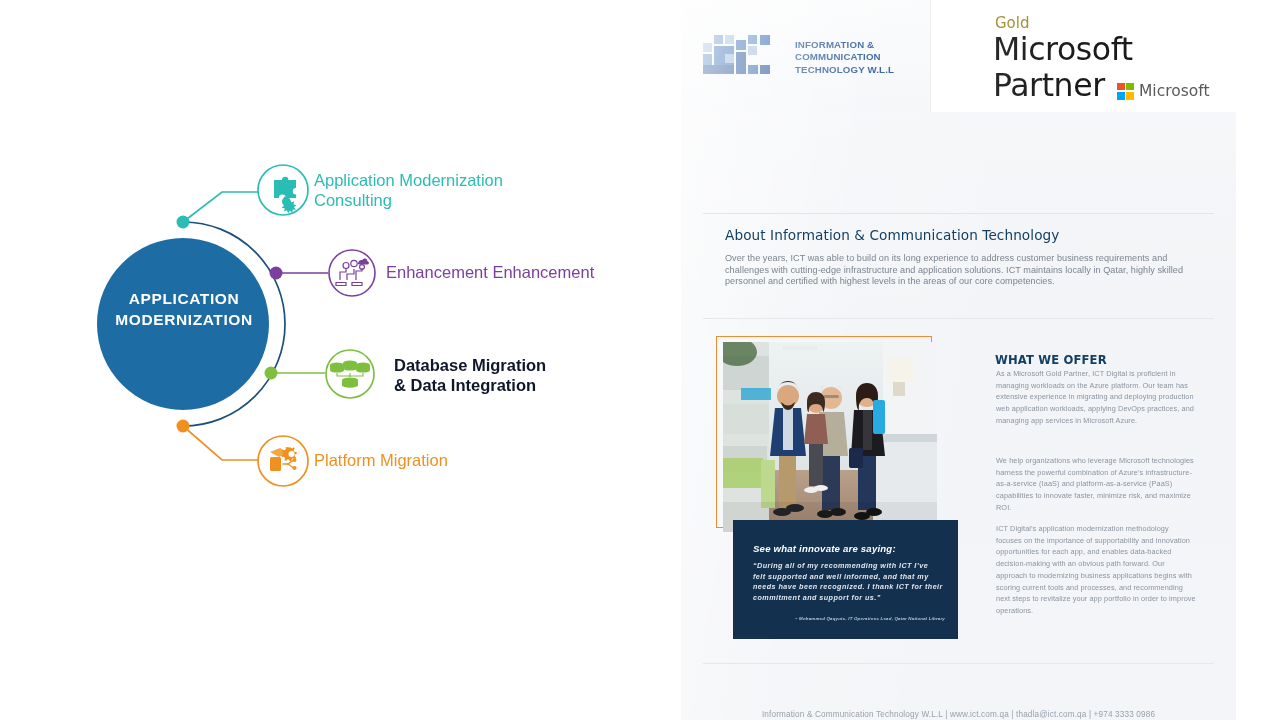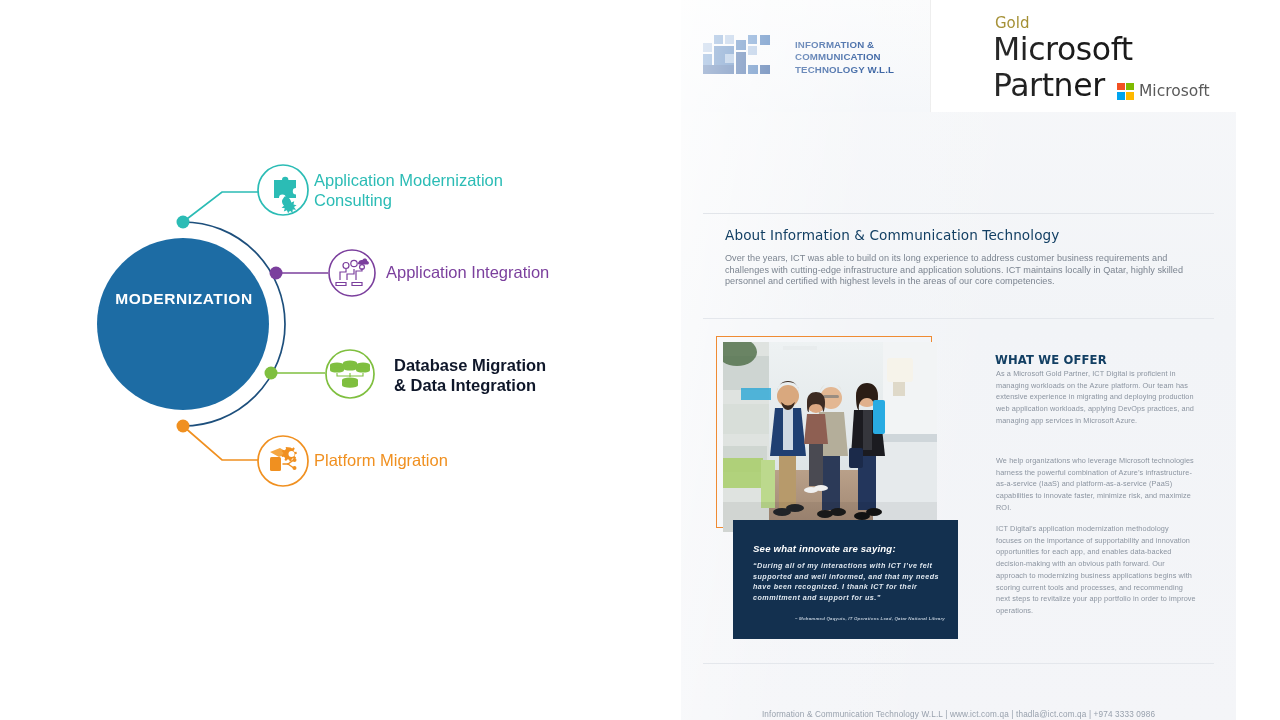--- a/index.html
+++ b/index.html
@@ -205,26 +205,27 @@
           <path d="M283 464h5"></path>
             <path d="M288 464l5-3.5"></path>
             <path d="M288 464l5 3.5"></path>
         </g>
         <circle cx="294.5" cy="460" r="2" fill="#f09020"></circle>
         <circle cx="294.5" cy="468" r="2" fill="#f09020"></circle>
       </g>
     </svg>
 
     <div class="center-label">
+      <div>APPLICATION</div>
       <div>MODERNIZATION</div>
     </div>
 
     <div class="node-label nl-teal">Application Modernization
 Consulting</div>
-    <div class="node-label nl-purple">Application Integration</div>
+    <div class="node-label nl-purple">Enhancement Enhancement</div>
     <div class="node-label nl-green">Database Migration
 &amp; Data Integration</div>
     <div class="node-label nl-orange">Platform Migration</div>
   </div>
 
   <div class="doc">
 
     <div class="doc-head">
       <div class="head-left"></div>
 
@@ -342,21 +343,21 @@
         <path d="M84 60c0-7 4-10 9-10s9 3 9 10c0 6-1 10-2 10 0-5-2-8-7-8s-8 3-7 8c-2 0-2-4-2-10z" fill="#3d2b22"></path>
         <ellipse cx="88" cy="148" rx="7" ry="3" fill="#f0f0f0"></ellipse>
         <ellipse cx="98" cy="146" rx="7" ry="3" fill="#f0f0f0"></ellipse>
 
         <rect x="0" y="160" width="214" height="30" fill="#000" opacity=".06"></rect>
       </svg>
     </div>
 
     <div class="quote-box">
       <div class="quote-h">See what innovate are saying:</div>
-      <div class="quote-b">“During all of my interactions with ICT I’ve felt supported and well informed, and that my needs have been recognized. I thank ICT for their commitment and support for us.”</div>
+      <div class="quote-b">“During all of my recommending with ICT I’ve felt supported and well informed, and that my needs have been recognized. I thank ICT for their commitment and support for us.”</div>
       <div class="quote-attr">– Mohammed Qaqyuts, IT Operations Lead, Qatar National Library</div>
     </div>
 
     <div class="offer-h">WHAT WE OFFER</div>
     <div class="offer-p offer-p1">As a Microsoft Gold Partner, ICT Digital is proficient in managing workloads on the Azure platform. Our team has extensive experience in migrating and deploying production web application workloads, applying DevOps practices, and managing app services in Microsoft Azure.</div>
     <div class="offer-p offer-p2">We help organizations who leverage Microsoft technologies harness the powerful combination of Azure’s infrastructure-as-a-service (IaaS) and platform-as-a-service (PaaS) capabilities to innovate faster, minimize risk, and maximize ROI.</div>
     <div class="offer-p offer-p3">ICT Digital’s application modernization methodology focuses on the importance of supportability and innovation opportunities for each app, and enables data-backed decision-making with an obvious path forward. Our approach to modernizing business applications begins with scoring current tools and processes, and recommending next steps to revitalize your app portfolio in order to improve operations.</div>
 
     <div class="hr-foot"></div>
     <div class="footer">Information &amp; Communication Technology W.L.L |  www.ict.com.qa | thadla@ict.com.qa  | +974 3333 0986</div>

